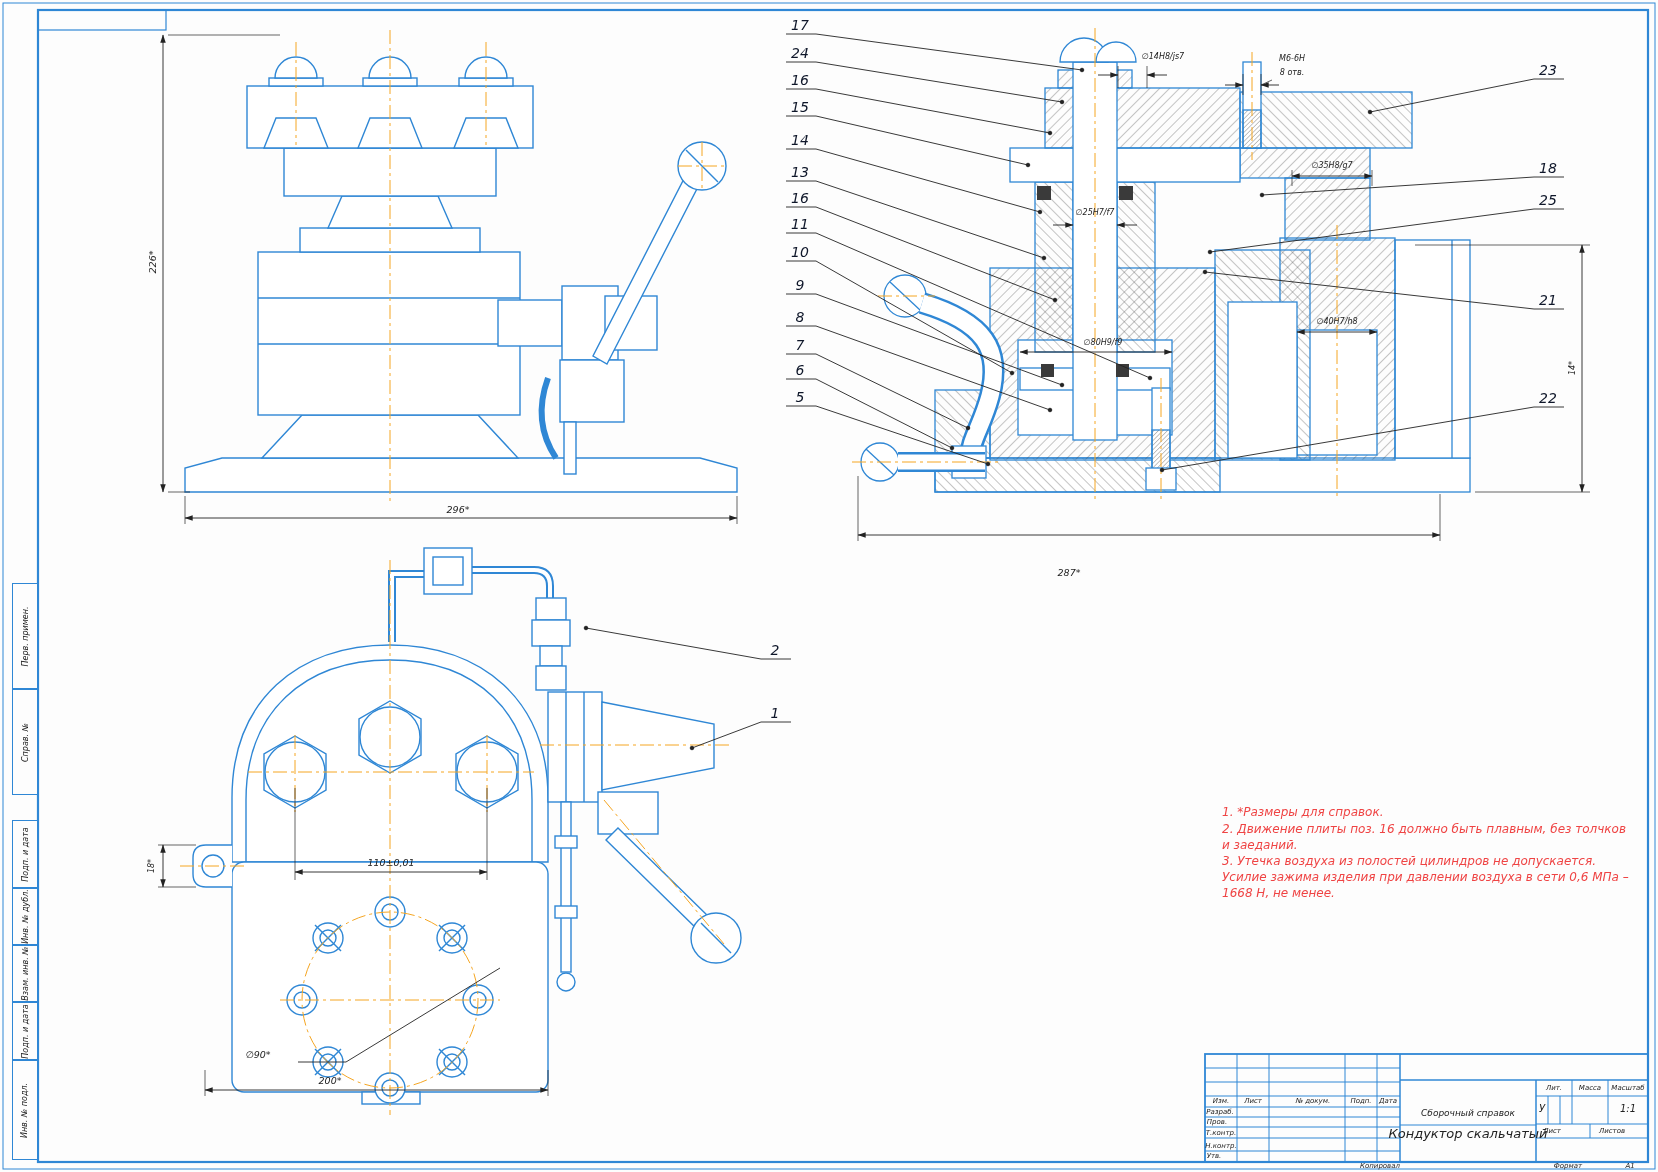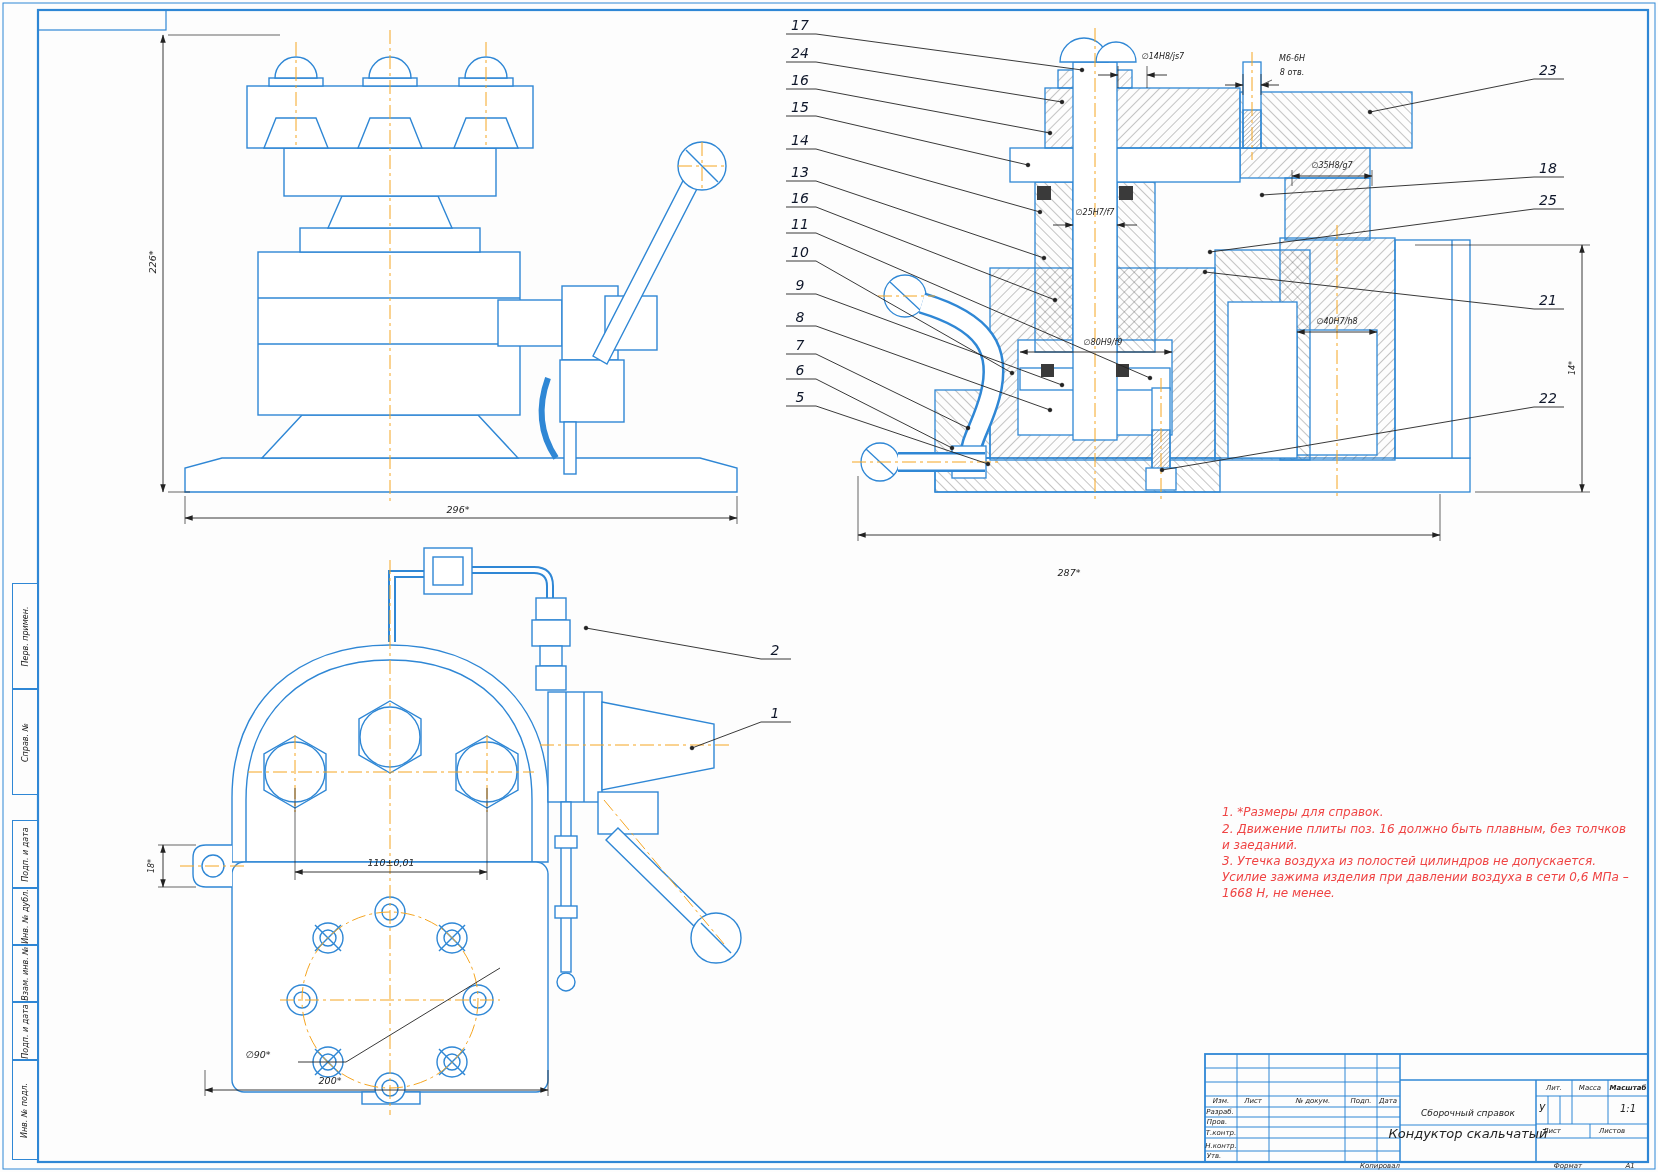--- a/index.html
+++ b/index.html
@@ -428,21 +428,21 @@
     <div class="lbl tb" style="left: 1307px; top: 1101px; transform: translate(-50%, -50%); padding-left: 12px;">№ докум.</div>
     <div class="lbl tb" style="left: 1361px; top: 1101px; transform: translate(-50%, -50%);">Подп.</div>
     <div class="lbl tb" style="left: 1388px; top: 1101px; transform: translate(-50%, -50%);">Дата</div>
     <div class="lbl tb" style="left: 1220px; top: 1112px; transform: translate(-50%, -50%);">Разраб.</div>
     <div class="lbl tb" style="left: 1217px; top: 1122px; transform: translate(-50%, -50%);">Пров.</div>
     <div class="lbl tb" style="left: 1221px; top: 1133px; transform: translate(-50%, -50%);">Т.контр.</div>
     <div class="lbl tb" style="left: 1221px; top: 1146px; transform: translate(-50%, -50%);">Н.контр.</div>
     <div class="lbl tb" style="left: 1214px; top: 1156px; transform: translate(-50%, -50%);">Утв.</div>
     <div class="lbl tb" style="left: 1554px; top: 1088px; transform: translate(-50%, -50%);">Лит.</div>
     <div class="lbl tb" style="left: 1590px; top: 1088px; transform: translate(-50%, -50%);">Масса</div>
-    <div class="lbl tb" style="left: 1628px; top: 1088px; transform: translate(-50%, -50%); font-weight: bold;">Масштаб</div>
+    <div class="lbl tb" style="left: 1628px; top: 1088px; transform: translate(-50%, -50%);">Масштаб</div>
     <div class="lbl tb-val" style="left: 1542px; top: 1108px; transform: translate(-50%, -50%);">У</div>
     <div class="lbl tb-val" style="left: 1628px; top: 1108px; transform: translate(-50%, -50%);">1:1</div>
     <div class="lbl tb" style="left: 1552px; top: 1131px; transform: translate(-50%, -50%);">Лист</div>
     <div class="lbl tb" style="left: 1612px; top: 1131px; transform: translate(-50%, -50%);">Листов</div>
     <div class="lbl tb" style="left: 1380px; top: 1166px; transform: translate(-50%, -50%);">Копировал</div>
     <div class="lbl tb" style="left: 1568px; top: 1166px; transform: translate(-50%, -50%);">Формат</div>
     <div class="lbl tb" style="left: 1630px; top: 1166px; transform: translate(-50%, -50%);">А1</div>
     <div class="lbl callout" style="left: 800px; top: 25px; transform: translate(-50%, -50%);">17</div>
     <div class="lbl callout" style="left: 800px; top: 53px; transform: translate(-50%, -50%);">24</div>
     <div class="lbl callout" style="left: 800px; top: 80px; transform: translate(-50%, -50%); text-align: center;">16</div>

